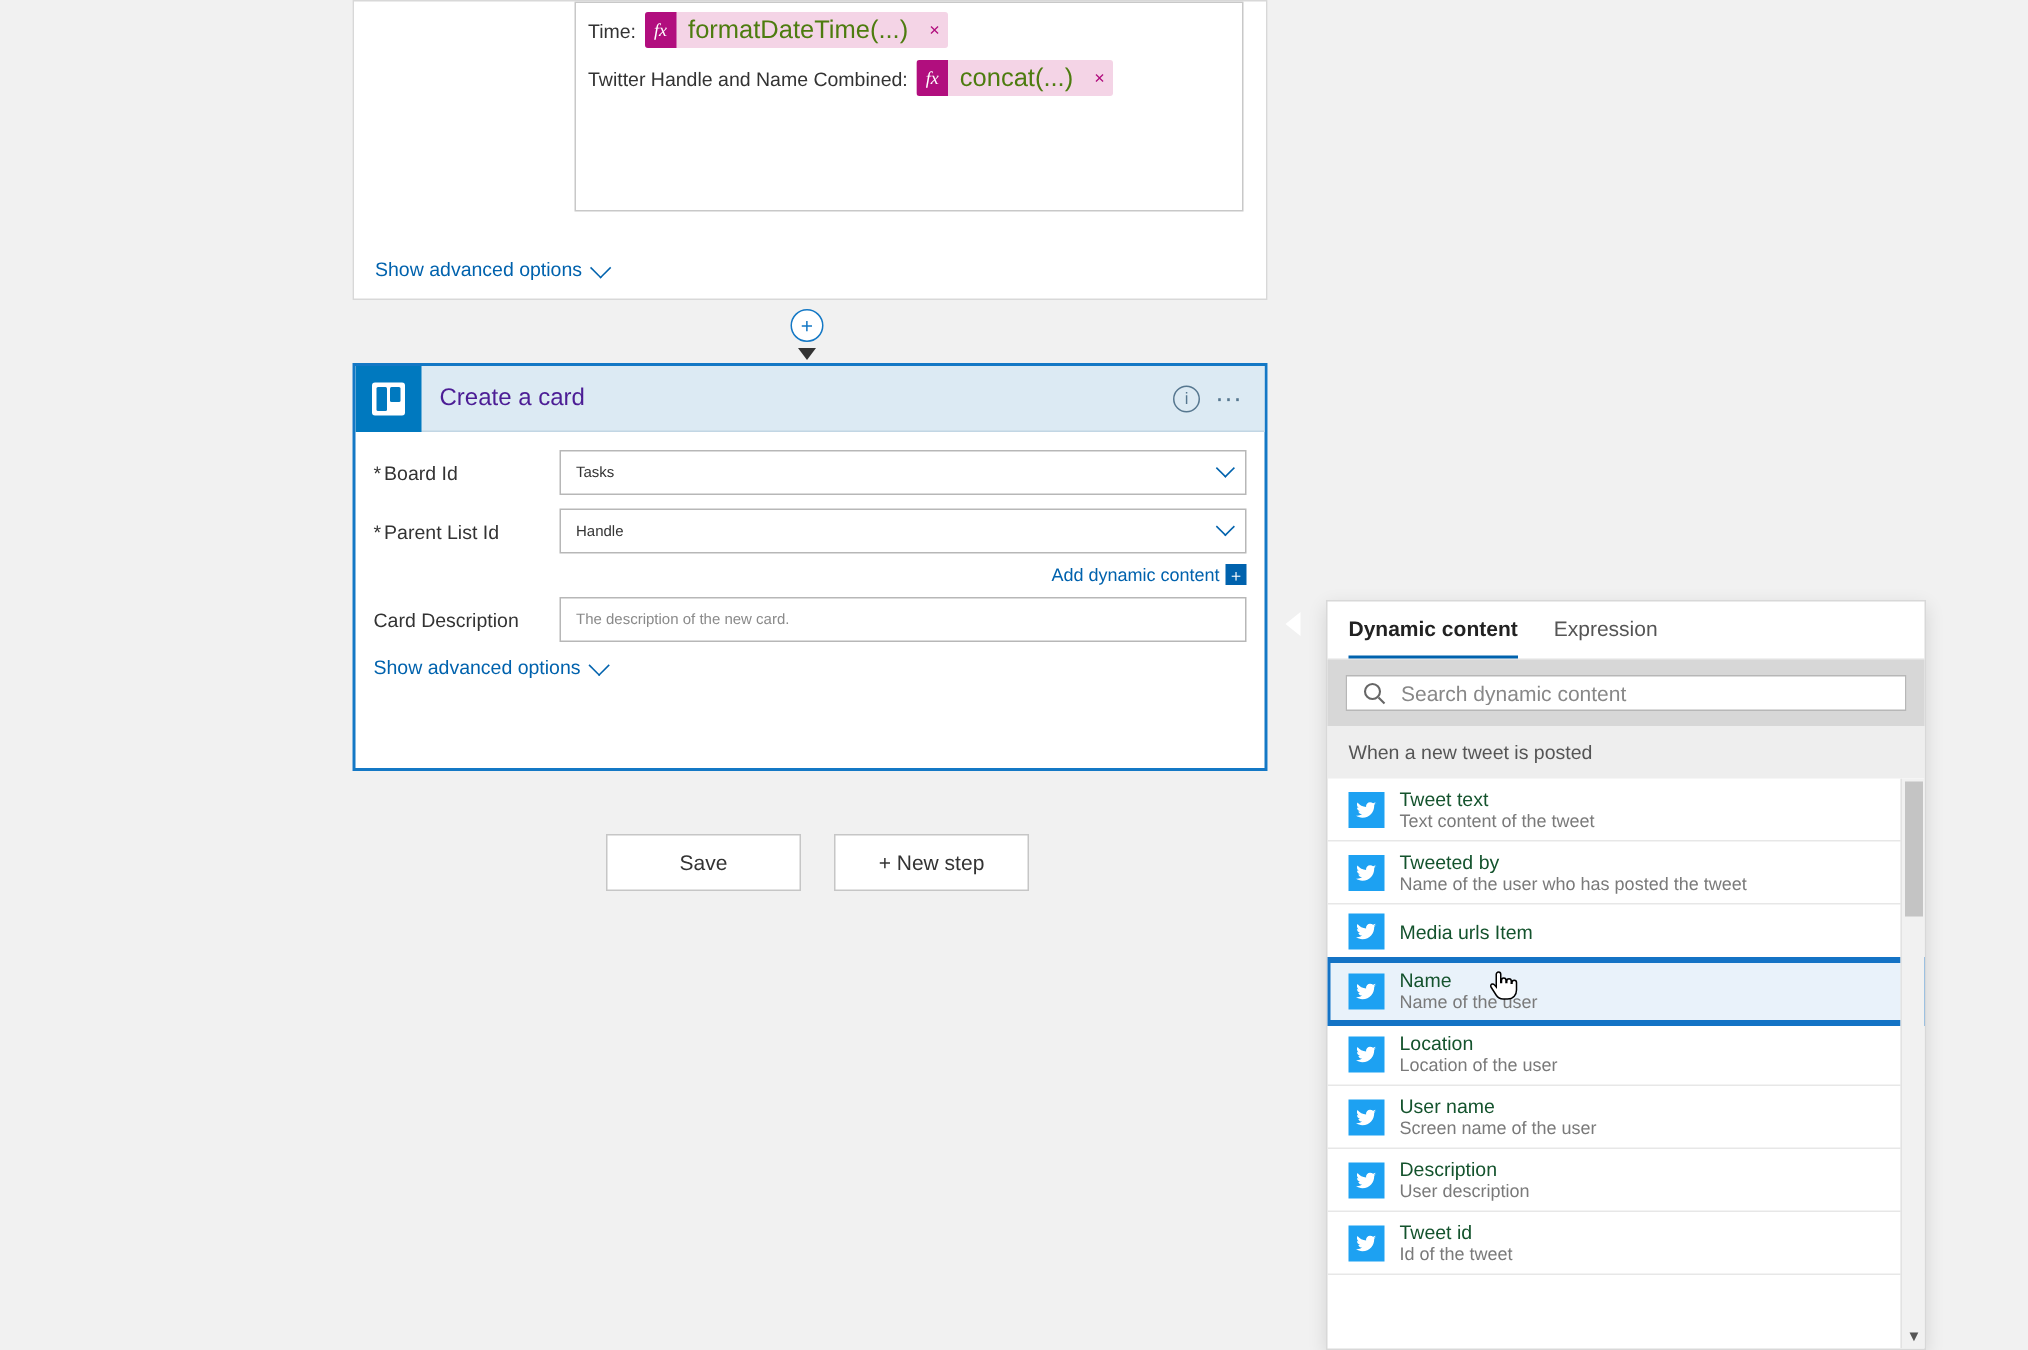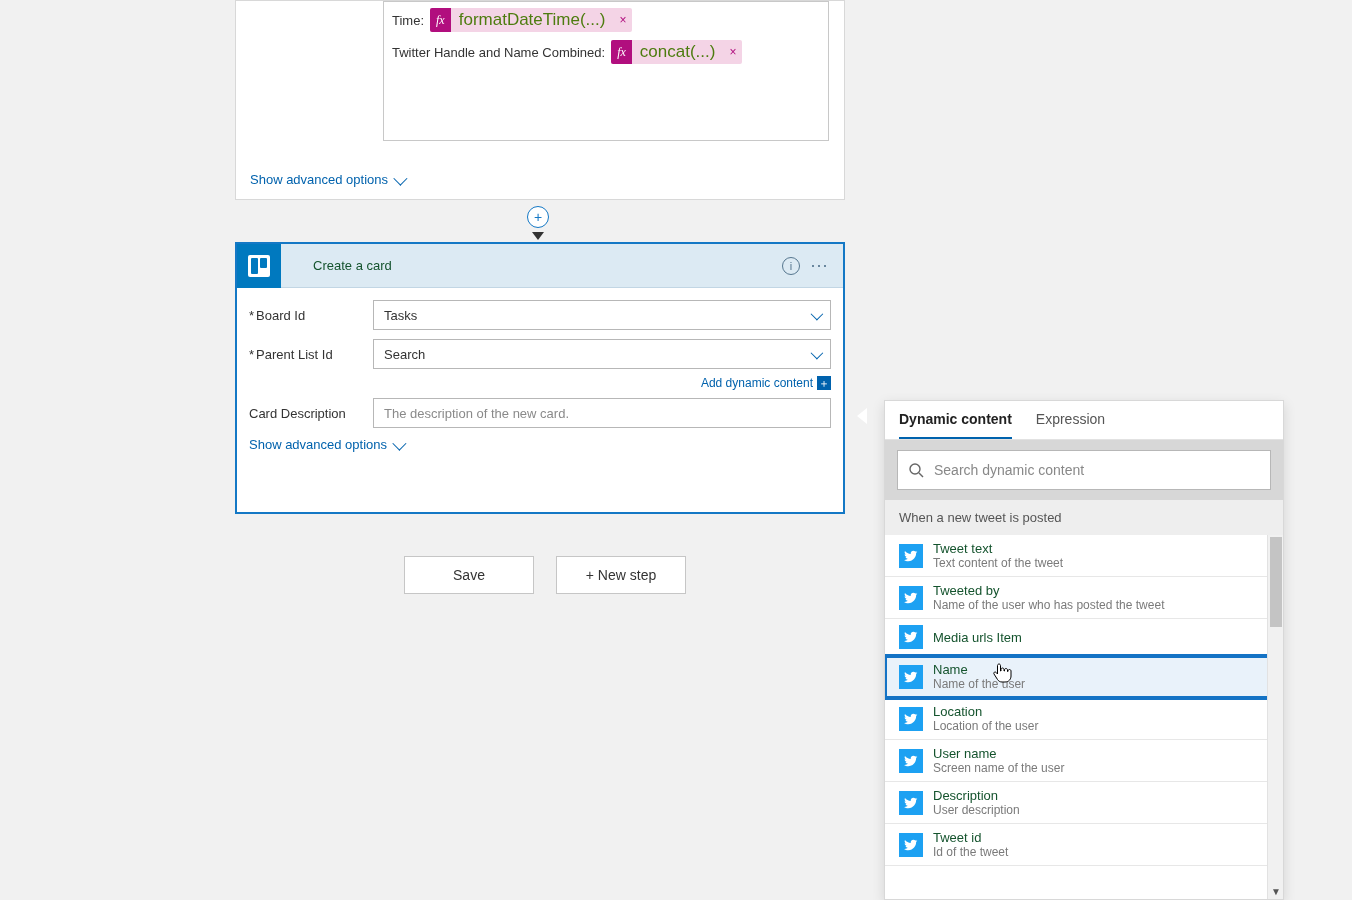--- a/index.html
+++ b/index.html
@@ -63,37 +63,37 @@
     left: 235px; top: 242px; width: 610px; height: 272px;
     border: 2px solid #1478c5;
   }
   .action-header {
     height: 44px; background: #dceaf3; border-bottom: 1px solid #c2d6e4;
     display: flex; align-items: center; padding: 0 10px 0 0;
   }
   .action-header .icon {
     width: 44px; height: 44px; background: #0079bf; display:flex; align-items:center; justify-content:center;
   }
-  .action-header .title { margin-left: 32px; font-size: 13px; color: #14532d; flex: 1; }
+  .action-header .title { margin-left: 12px; font-size: 16px; color: #4c1d95; flex: 1; }
   .hdr-btn {
     width: 28px; height: 28px; display:flex; align-items:center; justify-content:center;
     color: #56778f; font-size: 18px;
   }
   .info-circle {
     width: 18px; height: 18px; border: 1.5px solid #56778f; border-radius: 50%;
     font-size: 11px; display:flex; align-items:center; justify-content:center;
   }
 
   .action-body { padding: 12px 12px 0 12px; }
   .form-row { display:flex; align-items:center; margin-bottom: 9px; position: relative; }
   .form-row .flabel { width: 124px; font-size: 13px; color: #333; }
   .form-row .req::before { content: "*"; color: #333; margin-right: 2px; }
   .fselect, .finput {
     flex: 1; height: 30px; border: 1px solid #b7b7b7; padding: 0 10px;
-    font-size: 13px; color: #333; display:flex; align-items:center; justify-content:space-between;
+    font-size: 10px; color: #333; display:flex; align-items:center; justify-content:space-between;
     background: #fff;
   }
   .finput.placeholder { color: #8a8a8a; }
   .sel-chev { color: #0062ad; }
   .sel-chev .chev{ border-color:#0062ad; width:9px; height:9px;}
   .focus-wrap { border: 3px solid #1473c5; padding: 2px; margin: -5px -5px 4px -5px; }
   .focus-wrap .form-row{ margin-bottom:0;}
 
   .add-dyn-link {
     text-align: right; font-size: 12px; color: #0062ad; margin: -2px 0 8px 0;
@@ -118,21 +118,21 @@
     position:absolute; left: 884px; top: 400px; width: 400px; height: 500px;
     background:#fff; border:1px solid #d8d8d8; box-shadow: 0 4px 12px rgba(0,0,0,.12);
     display:flex; flex-direction:column;
   }
   .dyn-tabs { display:flex; padding: 10px 14px 0 14px; gap: 24px; border-bottom:1px solid #e2e2e2; }
   .dyn-tab { font-size:14px; color:#555; padding-bottom:10px; }
   .dyn-tab.active { color:#222; font-weight:600; border-bottom:2px solid #0062ad; }
 
   .dyn-search-wrap { background:#d7d7d7; padding:10px 12px; }
   .dyn-search {
-    background:#fff; border:1px solid #b7b7b7; height:40px;
+    background:#fff; border:1px solid #b7b7b7; height:24px;
     display:flex; align-items:center; padding:0 10px; gap:10px; color:#888;
   }
   .dyn-search input { border:none; outline:none; flex:1; font-size:14px; color:#333; }
   .dyn-search input::placeholder{ color:#888;}
 
   .dyn-section-title {
     background:#eeeeee; color:#555; font-size:13px; padding:10px 14px;
   }
 
   .dyn-list { flex:1; overflow:hidden; position:relative; }
@@ -226,21 +226,21 @@
       <div class="flabel req">Board Id</div>
       <div class="fselect">
         <span>Tasks</span>
         <span class="sel-chev"><span class="chev"></span></span>
       </div>
     </div>
 
     <div class="form-row">
       <div class="flabel req">Parent List Id</div>
       <div class="fselect">
-        <span>Search</span>
+        <span>Handle</span>
         <span class="sel-chev"><span class="chev"></span></span>
       </div>
     </div>
 
 
     <div class="add-dyn-link">
       <span>Add dynamic content</span>
       <span class="plus-badge">＋</span>
     </div>
 

